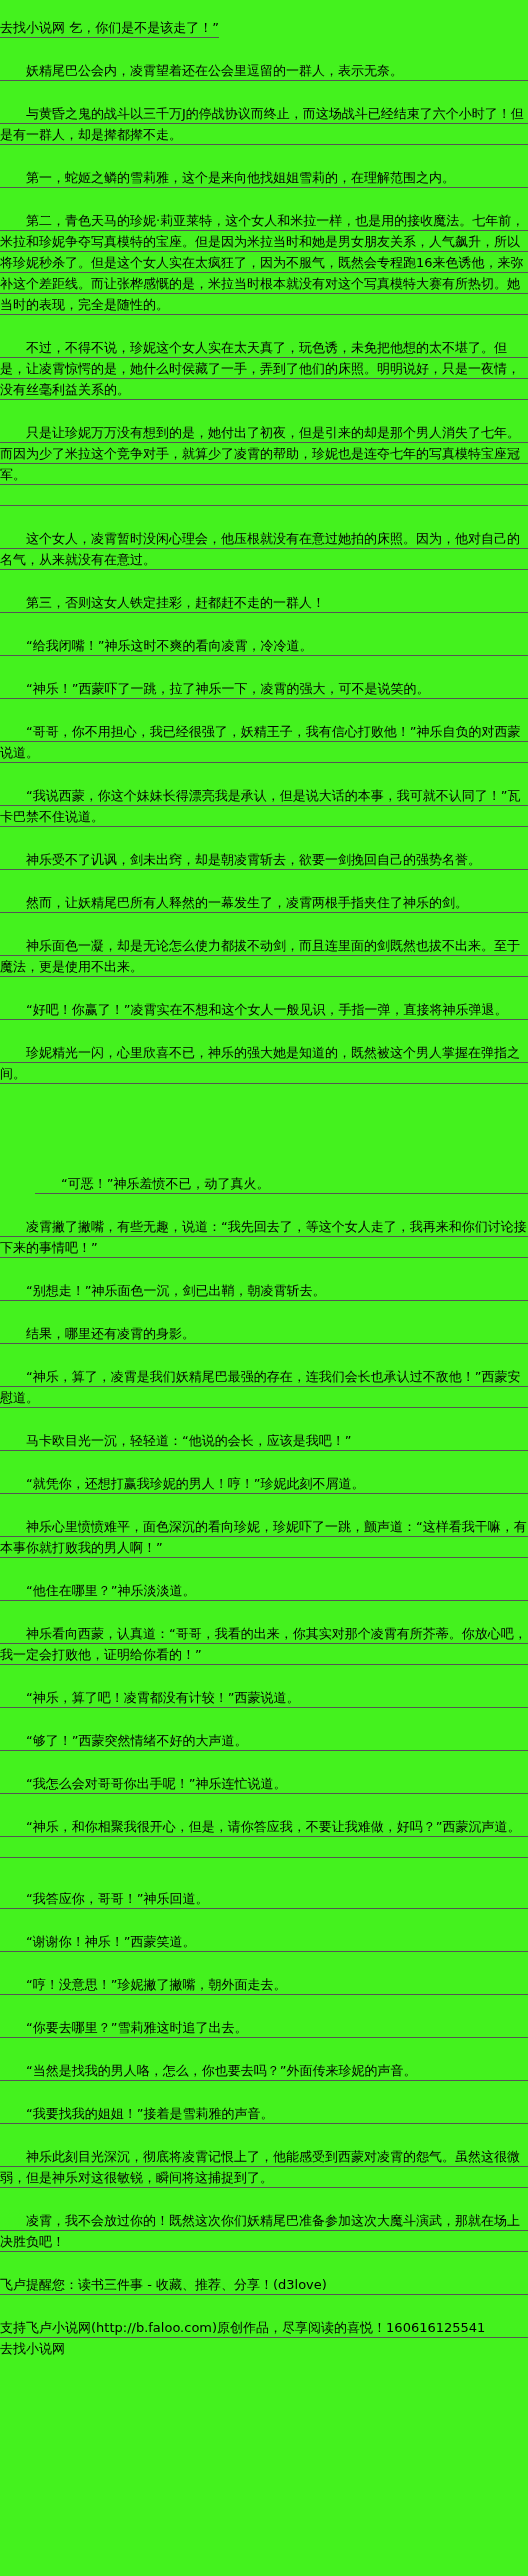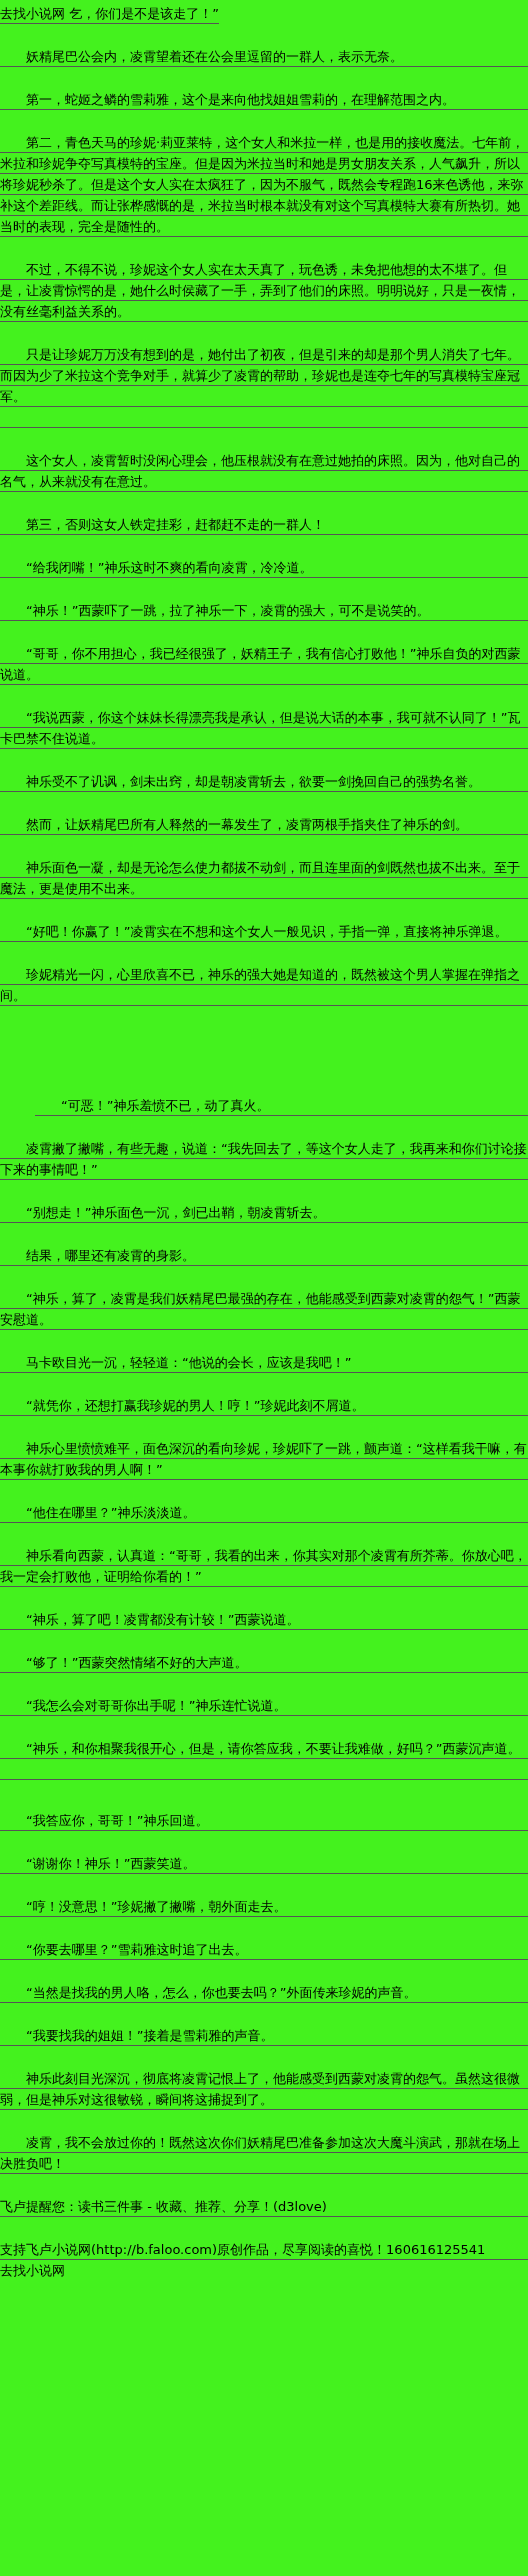--- a/index.html
+++ b/index.html
@@ -4,21 +4,21 @@
 <style>
   html, body { margin: 0; padding: 0; }
   body {
     width: 529px;
     height: 2576px;
     overflow: hidden;
     background: #44F21E;
     color: #000;
     font-family: "DejaVu Sans", sans-serif;
   }
-  .page { padding-top: 3px; }
+  .page { padding-top: 17px; }
   .para {
     margin: 22px 0 0 0;
     font-size: 13px;
     line-height: 21px;
     text-indent: 2em;
     word-break: break-all;
     background-image: repeating-linear-gradient(
       to bottom,
       transparent 0, transparent 20.4px,
       #555555 20.4px, #555555 21px
@@ -33,41 +33,42 @@
   .mt-lg { margin-top: 89px; margin-left: 35px; }
   .mt-xl { margin-top: 30px; }
   a.wm { color: inherit; text-decoration: none; cursor: pointer; }
 </style>
 </head>
 <body style="background: rgb(68, 242, 30); color: rgb(0, 0, 0);">
 
 <div class="page">
     <p class="para flush fit"><a class="wm">去找小说网</a> 乞，你们是不是该走了！”</p>
     <p class="para">妖精尾巴公会内，凌霄望着还在公会里逗留的一群人，表示无奈。</p>
+    <p class="para">与黄昏之鬼的战斗以三千万J的停战协议而终止，而这场战斗已经结束了六个小时了！但是有一群人，却是撵都撵不走。</p>
     <p class="para">第一，蛇姬之鳞的雪莉雅，这个是来向他找姐姐雪莉的，在理解范围之内。</p>
     <p class="para">第二，青色天马的珍妮·莉亚莱特，这个女人和米拉一样，也是用的接收魔法。七年前，米拉和珍妮争夺写真模特的宝座。但是因为米拉当时和她是男女朋友关系，人气飙升，所以将珍妮秒杀了。但是这个女人实在太疯狂了，因为不服气，既然会专程跑16来色诱他，来弥补这个差距线。而让张桦感慨的是，米拉当时根本就没有对这个写真模特大赛有所热切。她当时的表现，完全是随性的。</p>
     <p class="para">不过，不得不说，珍妮这个女人实在太天真了，玩色诱，未免把他想的太不堪了。但是，让凌霄惊愕的是，她什么时侯藏了一手，弄到了他们的床照。明明说好，只是一夜情，没有丝毫利益关系的。</p>
     <p class="para">只是让珍妮万万没有想到的是，她付出了初夜，但是引来的却是那个男人消失了七年。而因为少了米拉这个竞争对手，就算少了凌霄的帮助，珍妮也是连夺七年的写真模特宝座冠军。</p>
     <p class="para empty mt-0"></p>
     <p class="para">这个女人，凌霄暂时没闲心理会，他压根就没有在意过她拍的床照。因为，他对自己的名气，从来就没有在意过。</p>
     <p class="para">第三，否则这女人铁定挂彩，赶都赶不走的一群人！</p>
     <p class="para">“给我闭嘴！”神乐这时不爽的看向凌霄，冷冷道。</p>
     <p class="para">“神乐！”西蒙吓了一跳，拉了神乐一下，凌霄的强大，可不是说笑的。</p>
     <p class="para">“哥哥，你不用担心，我已经很强了，妖精王子，我有信心打败他！”神乐自负的对西蒙说道。</p>
     <p class="para">“我说西蒙，你这个妹妹长得漂亮我是承认，但是说大话的本事，我可就不认同了！”瓦卡巴禁不住说道。</p>
     <p class="para">神乐受不了讥讽，剑未出窍，却是朝凌霄斩去，欲要一剑挽回自己的强势名誉。</p>
     <p class="para">然而，让妖精尾巴所有人释然的一幕发生了，凌霄两根手指夹住了神乐的剑。</p>
     <p class="para">神乐面色一凝，却是无论怎么使力都拔不动剑，而且连里面的剑既然也拔不出来。至于魔法，更是使用不出来。</p>
     <p class="para">“好吧！你赢了！”凌霄实在不想和这个女人一般见识，手指一弹，直接将神乐弹退。</p>
     <p class="para">珍妮精光一闪，心里欣喜不已，神乐的强大她是知道的，既然被这个男人掌握在弹指之间。</p>
     <p class="para mt-lg">“可恶！”神乐羞愤不已，动了真火。</p>
     <p class="para">凌霄撇了撇嘴，有些无趣，说道：“我先回去了，等这个女人走了，我再来和你们讨论接下来的事情吧！”</p>
     <p class="para">“别想走！”神乐面色一沉，剑已出鞘，朝凌霄斩去。</p>
     <p class="para">结果，哪里还有凌霄的身影。</p>
-    <p class="para">“神乐，算了，凌霄是我们妖精尾巴最强的存在，他能感受到西蒙对凌霄的怨气！”西蒙安慰道。</p>
+    <p class="para">“神乐，算了，凌霄是我们妖精尾巴最强的存在，连我们会长也承认过不敌他！”西蒙安慰道。</p>
     <p class="para">马卡欧目光一沉，轻轻道：“他说的会长，应该是我吧！”</p>
     <p class="para">“就凭你，还想打赢我珍妮的男人！哼！”珍妮此刻不屑道。</p>
     <p class="para">神乐心里愤愤难平，面色深沉的看向珍妮，珍妮吓了一跳，颤声道：“这样看我干嘛，有本事你就打败我的男人啊！”</p>
     <p class="para">“他住在哪里？”神乐淡淡道。</p>
     <p class="para">神乐看向西蒙，认真道：“哥哥，我看的出来，你其实对那个凌霄有所芥蒂。你放心吧，我一定会打败他，证明给你看的！”</p>
     <p class="para">“神乐，算了吧！凌霄都没有计较！”西蒙说道。</p>
     <p class="para">“够了！”西蒙突然情绪不好的大声道。</p>
     <p class="para">“我怎么会对哥哥你出手呢！”神乐连忙说道。</p>
     <p class="para">“神乐，和你相聚我很开心，但是，请你答应我，不要让我难做，好吗？”西蒙沉声道。</p>
     <p class="para empty mt-0"></p>

